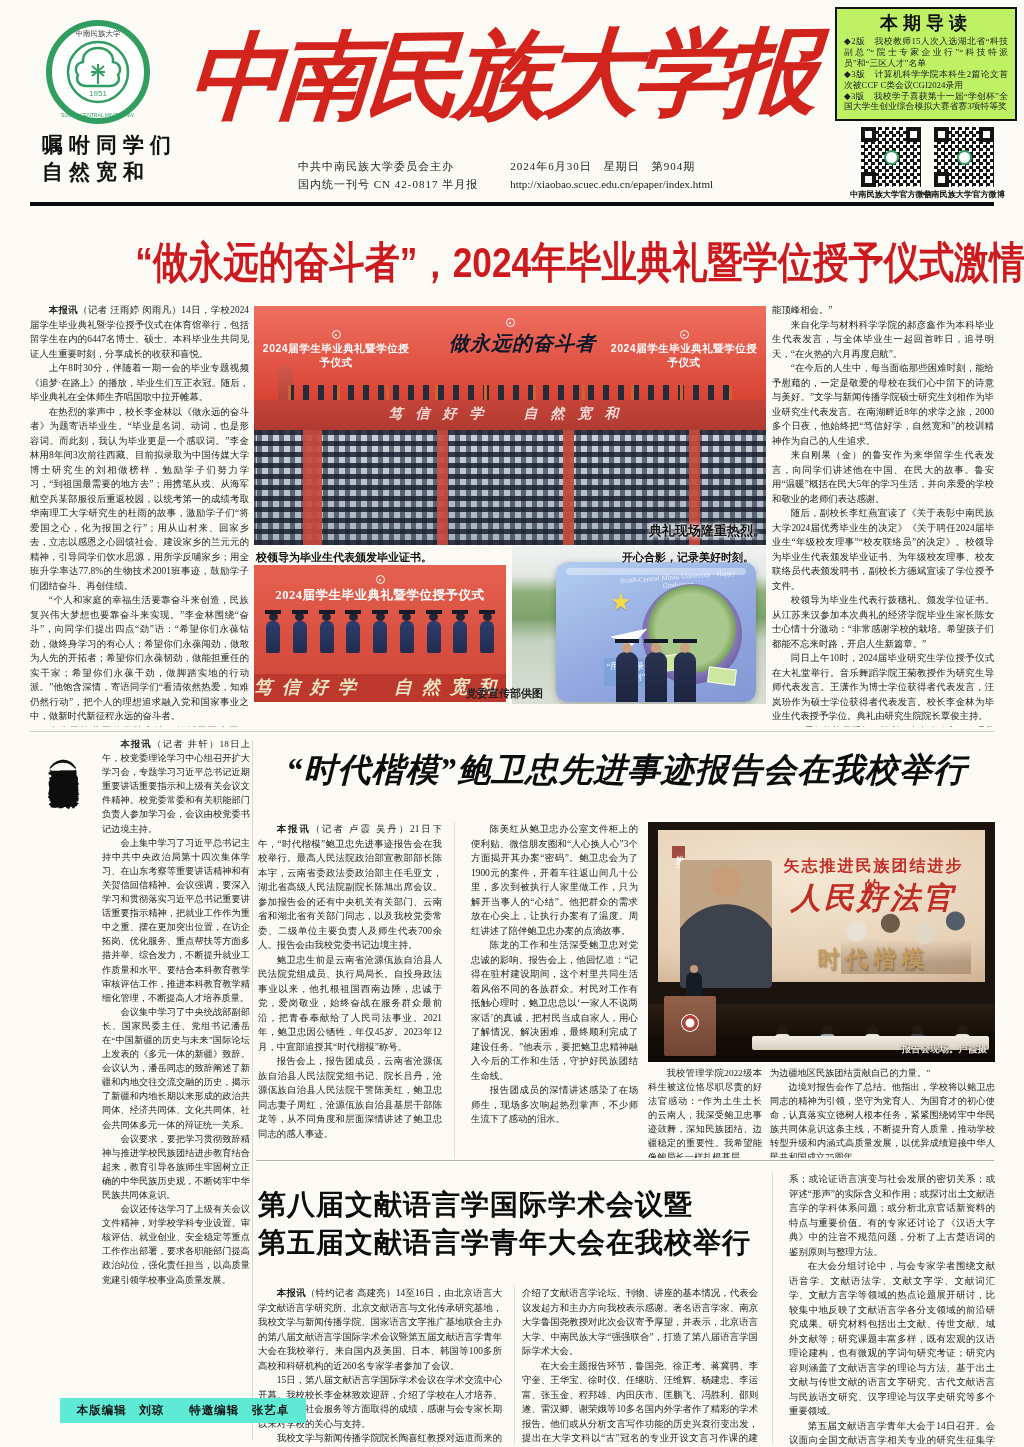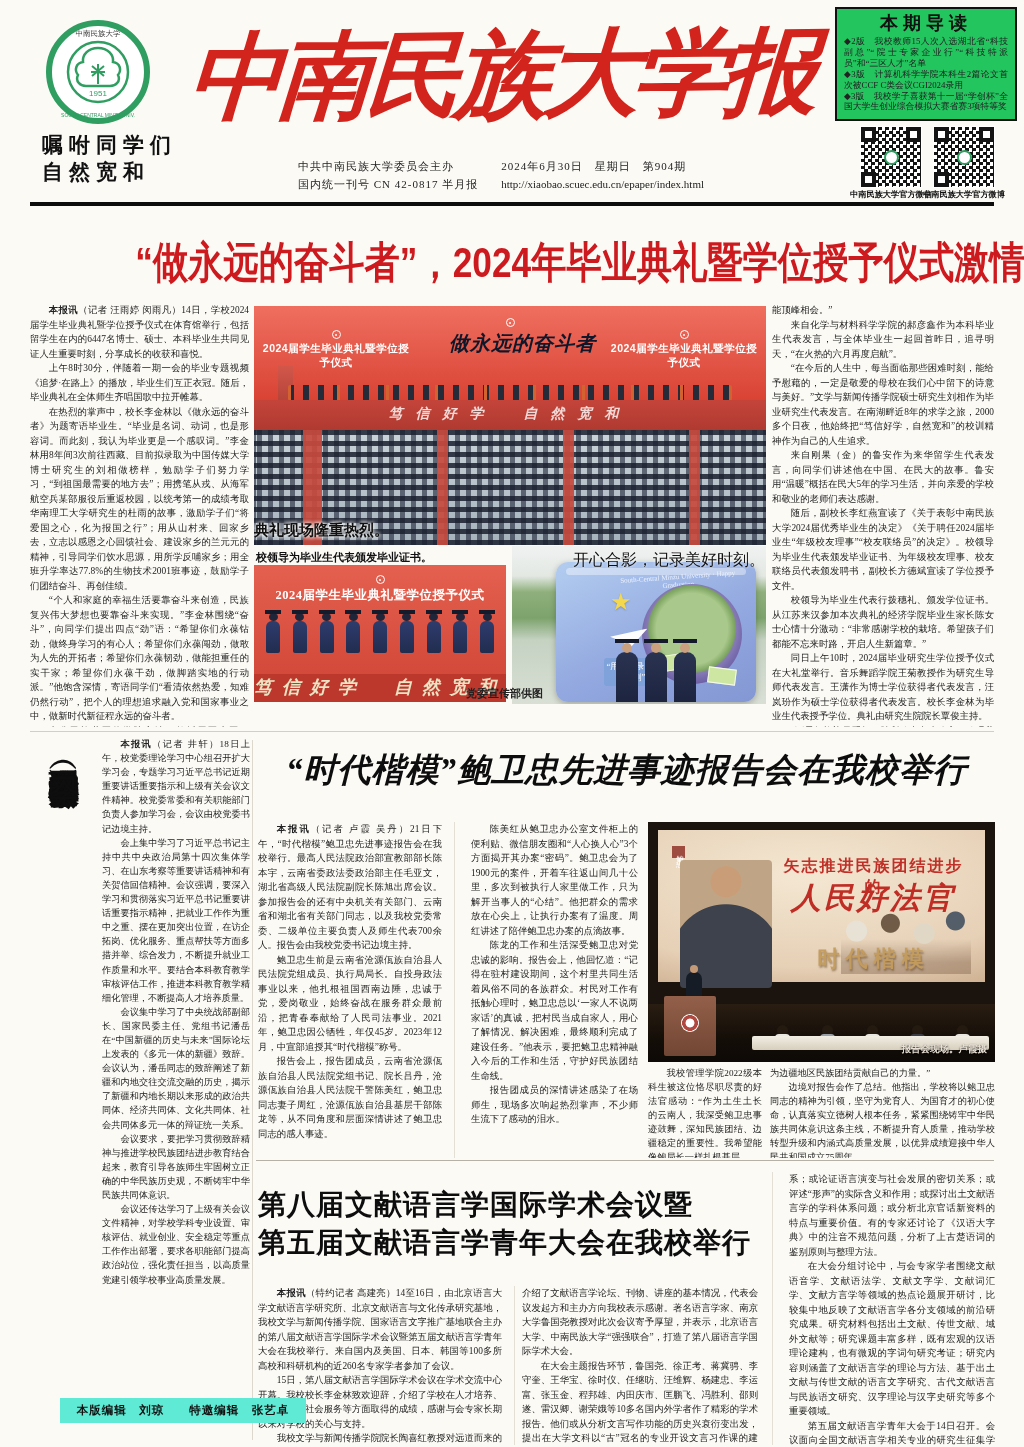--- a/index.html
+++ b/index.html
@@ -9,23 +9,23 @@
   .col{overflow:hidden}
   .para{font-size:9.4px;line-height:14.5px;text-align:justify;text-indent:2em;color:#222}
   .para b{font-weight:700}
   .cont{text-indent:0}
   
   #logo{position:absolute;left:46px;top:20px;width:104px;height:104px}
   #motto{position:absolute;left:42px;top:132px;font-size:21px;font-weight:700;line-height:27px;letter-spacing:6px;color:#111}
   #title{position:absolute;left:164px;top:0px;width:672px;height:156px;text-align:center;color:#d2231c;
          font-weight:900;font-style:italic;font-size:95px;line-height:150px;letter-spacing:-6px;
          transform:skewX(-4deg) rotate(-0.6deg);white-space:nowrap}
-  #pubinfo{position:absolute;left:298px;top:158px;display:flex;gap:23px;font-size:11px;line-height:17.5px;color:#222;letter-spacing:1px}
+  #pubinfo{position:absolute;left:298px;top:158px;display:flex;gap:32px;font-size:11px;line-height:17.5px;color:#222;letter-spacing:1px}
   #pubinfo .url{letter-spacing:0}
-  #guide{position:absolute;left:835px;top:7px;width:182px;height:114px;border:2px solid #111;background:#22c55e;padding:2px 7px;overflow:hidden}
+  #guide{position:absolute;left:835px;top:7px;width:182px;height:114px;border:2px solid #111;background:#bef264;padding:2px 7px;overflow:hidden}
   .g-title{font-size:18px;font-weight:700;letter-spacing:5px;text-align:center;margin-bottom:1px;color:#111}
   .g-item{font-size:8.8px;line-height:10.9px;text-align:justify;color:#222}
   .qr{position:absolute;width:60px;height:60px;background:repeating-conic-gradient(#141414 0% 25%, #fff 0% 50%);background-size:7px 7px;outline:1px solid #fff}
   .qr .c1,.qr .c2,.qr .c3{position:absolute;width:15px;height:15px;border:4px solid #141414;background:#fff}
   .qr .c1{top:0;left:0}.qr .c2{top:0;right:0}.qr .c3{bottom:0;left:0}
   .qr .ctr{position:absolute;top:50%;left:50%;width:15px;height:15px;margin:-7.5px 0 0 -7.5px;background:#fff;border:2px solid #2f9e60;border-radius:50%}
   .qr-cap{position:absolute;width:112px;text-align:center;font-size:8.2px;font-weight:700;color:#111}
   #rule{position:absolute;left:30px;top:202px;width:964px;height:3.5px;background:#0c0c0c}
   
   #lead-hl{position:absolute;left:30px;top:234px;width:964px;text-align:center;white-space:nowrap;
@@ -47,21 +47,21 @@
                 repeating-linear-gradient(90deg,#262b3a 0 6px,rgba(0,0,0,0) 6px 15px)}
   .pm-stage{position:absolute;top:94px;left:0;right:0;height:30px;background:linear-gradient(#c4443a,#b03a30)}
   .pm-script{position:absolute;top:99px;left:40px;right:40px;text-align:center;color:rgba(255,255,255,.8);font-style:italic;font-weight:700;font-size:14px;letter-spacing:13px;white-space:nowrap;overflow:hidden}
   .pm-crowd{position:absolute;top:124px;left:0;right:0;bottom:0;
      background-image:
        repeating-linear-gradient(90deg, rgba(199,74,62,.92) 0 11px, rgba(0,0,0,0) 11px 126px),
        repeating-linear-gradient(0deg, rgba(26,31,46,.85) 0 5px, rgba(0,0,0,0) 5px 11px),
        repeating-linear-gradient(90deg, rgba(31,37,56,.6) 0 5px, rgba(0,0,0,0) 5px 11px),
        linear-gradient(180deg,#c9d2d8,#a5b2bc);
      background-position:57px 0,0 0,3px 0,0 0}
-  .pm-cap{position:absolute;bottom:5px;width:100%;text-align:left;font-size:15px;font-weight:700;color:#111;
+  .pm-cap{position:absolute;bottom:5px;width:100%;text-align:right;font-size:13px;font-weight:700;color:#111;
           text-shadow:0 0 4px #fff,0 0 4px #fff}
   #cap-left{position:absolute;top:250px;left:2px;font-size:11px;font-weight:700;color:#111}
   #photo-g1{position:absolute;top:265px;left:0;width:252px;height:137px;overflow:hidden;background:linear-gradient(#e4604f,#cf4335)}
   .g1-banner{position:absolute;top:10px;left:0;width:100%;text-align:center;color:#fff;font-weight:700;font-size:12.5px;letter-spacing:.5px}
   .g1-grads{position:absolute;top:56px;left:12px;right:12px;display:flex;justify-content:space-between}
   .grad{width:14px;height:32px;border-radius:6px 6px 2px 2px;background:linear-gradient(#2e3c6d,#222c4f);position:relative}
   .grad::before{content:"";position:absolute;top:-8px;left:2.5px;width:9px;height:8px;border-radius:50%;background:#20253a}
   .grad::after{content:"";position:absolute;top:-11px;left:-1px;width:16px;height:3.5px;background:#161b2c}
   .g1-motto{position:absolute;bottom:0;left:0;width:100%;height:28px;background:#bc372c;color:#ece3c3;
             font-style:italic;font-weight:700;font-size:18px;letter-spacing:10px;text-align:center;line-height:26px;white-space:nowrap;overflow:hidden}
@@ -76,21 +76,21 @@
   .star{position:absolute;top:26px;left:54px;color:#f5d84b;font-size:24px;text-shadow:0 1px 2px rgba(0,0,0,.2)}
   .plane{position:absolute;top:64px;left:54px;width:36px;height:24px;background:#fdfdfd;
          clip-path:polygon(0 55%,100% 0,55% 100%,40% 70%);transform:rotate(8deg)}
   .cam-tag{position:absolute;top:96px;left:48px;width:62px;background:rgba(120,160,215,.78);border-radius:3px;color:#fff;
            font-size:8.5px;line-height:11px;text-align:center;padding:3px 2px}
   .g2-grads{position:absolute;bottom:2px;left:104px;display:flex;gap:7px}
   .grad2{width:22px;height:50px;background:linear-gradient(#2a3350,#1c2440);border-radius:9px 9px 0 0;position:relative}
   .grad2::before{content:"";position:absolute;top:-9px;left:6px;width:10px;height:10px;border-radius:50%;background:#caa07f}
   .grad2::after{content:"";position:absolute;top:-13px;left:-1px;width:24px;height:4px;background:#141a2c}
   .board{position:absolute;width:28px;height:16px;background:#cde6a2;border:1px solid #f4f8ea;transform:rotate(-9deg)}
-  .g2-cap{position:absolute;top:4px;right:1px;font-size:16px;font-weight:400;color:#101010;text-shadow:0 0 3px rgba(255,255,255,.95)}
+  .g2-cap{position:absolute;top:4px;right:12px;font-size:11px;font-weight:700;color:#101010;text-shadow:0 0 3px rgba(255,255,255,.95)}
   #credit{position:absolute;top:386px;left:212px;font-size:11px;font-weight:700;color:#222}
   
   #hr-mid{position:absolute;left:30px;top:731px;width:964px;height:1px;background:#d3cfc4}
   #vline-left{position:absolute;left:252px;top:740px;width:1px;height:700px;background:#dcd8ce}
   #hr-bot{position:absolute;left:256px;top:1160px;width:738px;height:1px;background:#b5b1a6}
   
   #party-vert{position:absolute;left:32px;top:745px;height:640px;width:64px;writing-mode:vertical-rl;
               font-size:30px;font-weight:900;letter-spacing:.5px;color:#0e0e0e;line-height:64px}
   #party-col{position:absolute;left:102px;top:737px;width:148px;height:652px;overflow:hidden}
   #party-col .para{font-size:9.2px;line-height:14.1px}

